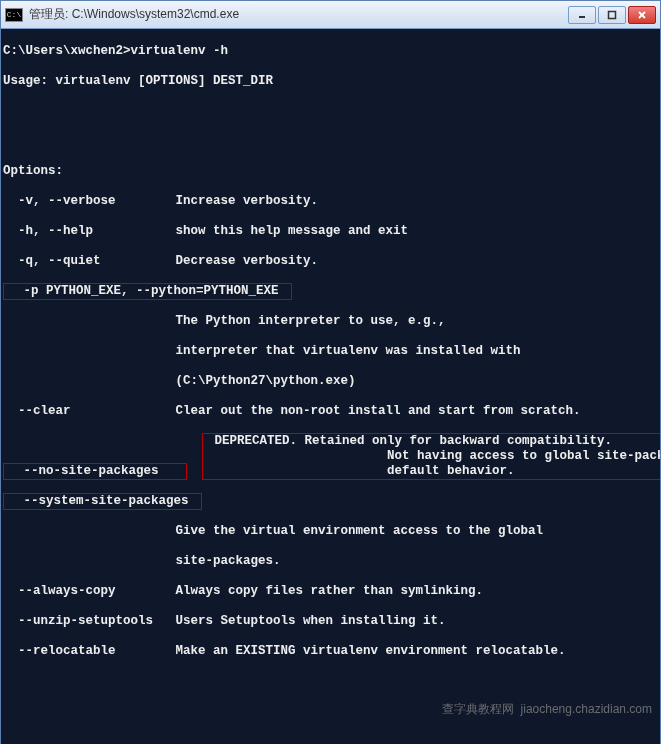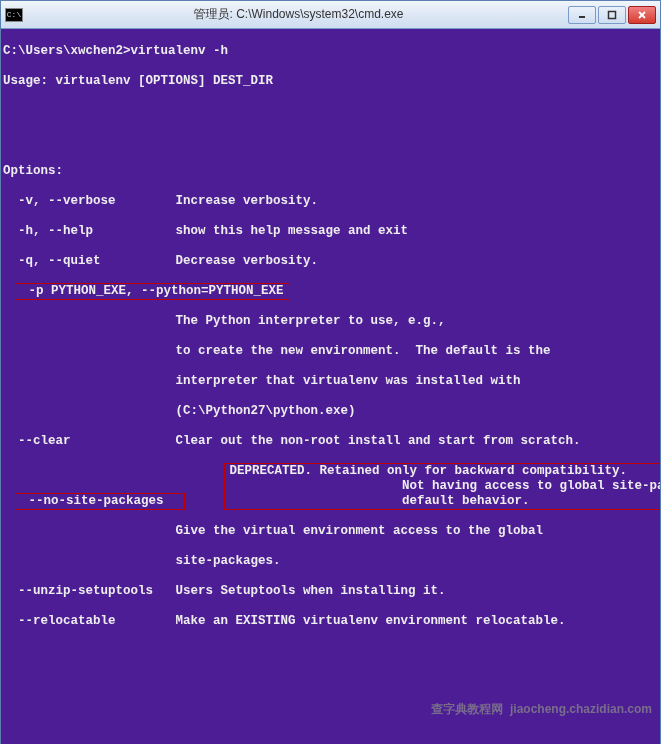--- a/index.html
+++ b/index.html
@@ -34,21 +34,20 @@
   align-items: center;
   justify-content: center;
   font-size: 8px;
   color: #ccc;
 }
 .titlebar-text {
   font-size: 12px;
   color: #333;
   font-family: "SimSun", sans-serif;
   flex: 1;
-  text-align: center;
 }
 .win-buttons {
   display: flex;
   gap: 2px;
 }
 .win-btn {
   width: 28px;
   height: 18px;
   border: 1px solid #7a9ac7;
   border-radius: 2px;
@@ -60,43 +59,43 @@
 }
 .win-btn.minimize { }
 .win-btn.maximize { }
 .win-btn.close {
   background: linear-gradient(to bottom, #f08080, #d43c2f);
   color: #fff;
   border-color: #a02020;
 }
 .win-btn svg { display: block; }
 .terminal {
-  background: #4c1d95;
+  background: #0f172a;
   color: #eee;
   font-family: "Courier New", "SimSun", monospace;
   font-size: 12.5px;
   font-weight: bold;
   line-height: 15px;
   padding: 0 2px;
   height: calc(744px - 28px);
   overflow: hidden;
   position: relative;
   white-space: pre;
 }
 .row { display: block; }
-.hl { border: 1px solid #c00000; padding: 0 5px; margin: -1px 12px; display: inline-block; }
+.hl { border: 1px solid #c00000; padding: 0 12px; margin: -1px 0; display: inline-block; }
 .watermark {
   position: absolute;
   bottom: 28px;
   right: 8px;
   color: #888;
   font-size: 12px;
   font-family: "SimSun", sans-serif;
   opacity: 0.75;
-  font-weight: bold;
+  font-weight: normal;
 }
 </style>
 </head>
 <body>
 
 <div class="window">
   <div class="titlebar">
     <span class="titlebar-icon">C:\</span>
     <span class="titlebar-text">管理员: C:\Windows\system32\cmd.exe</span>
     <div class="win-buttons">
@@ -123,29 +122,30 @@
 <span class="row">C:\Users\xwchen2&gt;virtualenv -h</span>
 <span class="row">Usage: virtualenv [OPTIONS] DEST_DIR</span>
 <span class="row"> </span>
 <span class="row"> </span>
 <span class="row">Options:</span>
 <span class="row"><span>  -v, --verbose        </span><span>Increase verbosity.</span></span>
 <span class="row"><span>  -h, --help           </span><span>show this help message and exit</span></span>
 <span class="row"><span>  -q, --quiet          </span><span>Decrease verbosity.</span></span>
 <span class="row"><span class="hl"> -p PYTHON_EXE, --python=PYTHON_EXE</span></span>
 <span class="row">                       The Python interpreter to use, e.g.,</span>
-<span class="row">                       to create the new environment.  The default is the</span>
 <span class="row">                       interpreter that virtualenv was installed with</span>
 <span class="row">                       (C:\Python27\python.exe)</span>
 <span class="row"><span>  --clear              </span><span>Clear out the non-root install and start from scratch.</span></span>
 <span class="row"><span class="hl"> --no-site-packages  </span><span>  </span><span class="hl"><span>DEPRECATED. Retained only for backward compatibility.</span>
 <span>                       Not having access to global site-packages is now the</span>
 <span>                       default behavior.</span></span></span>
+<span class="row"><span class="hl"> --system-site-packages</span></span>
 <span class="row">                       Give the virtual environment access to the global</span>
 <span class="row">                       site-packages.</span>
+<span class="row"><span>  --always-copy        </span><span>Always copy files rather than symlinking.</span></span>
 <span class="row"><span>  --unzip-setuptools   </span><span>Users Setuptools when installing it.</span></span>
 <span class="row"><span>  --relocatable        </span><span>Make an EXISTING virtualenv environment relocatable.</span></span>
 
 
 
 
 
 
 
 

